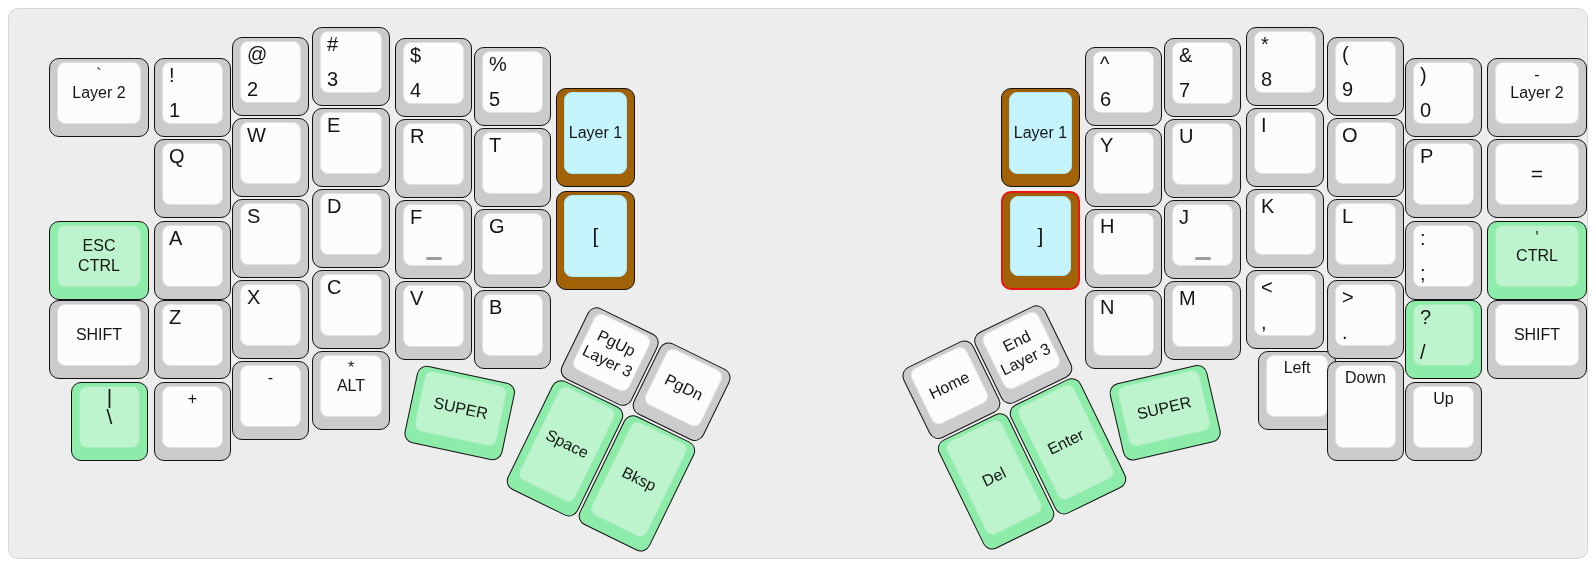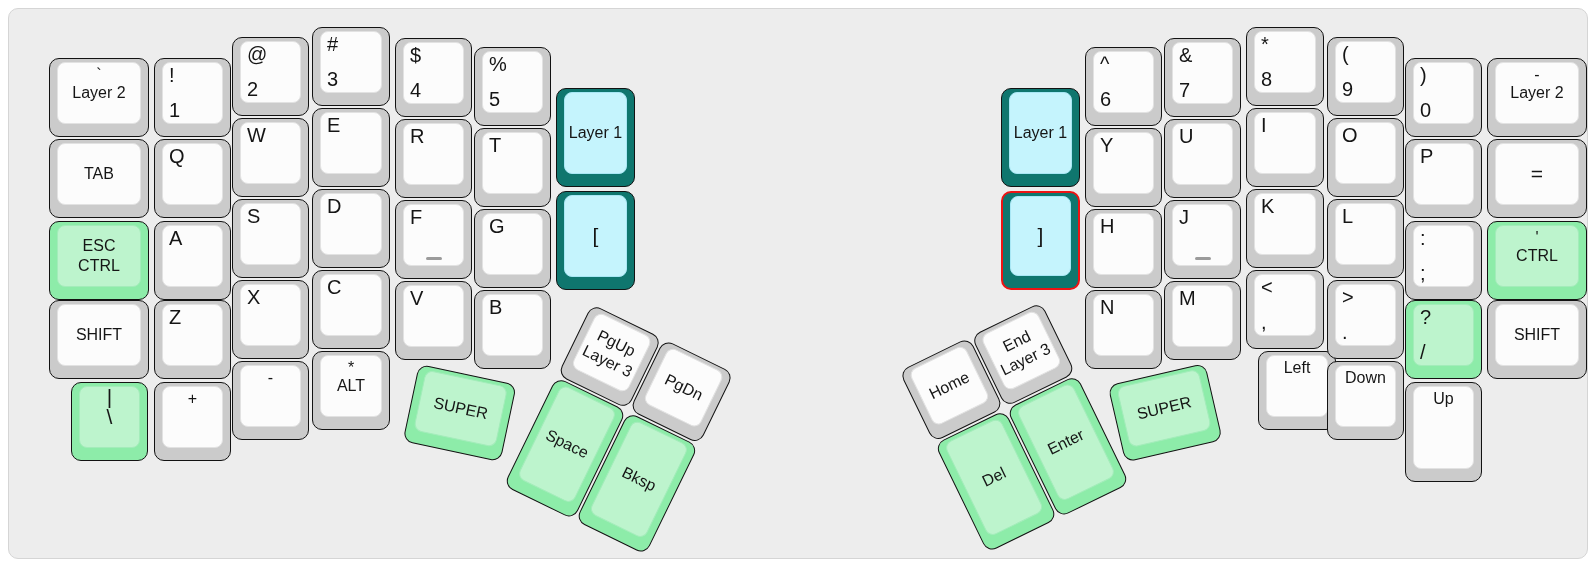--- a/index.html
+++ b/index.html
@@ -4,21 +4,21 @@
 <style>
   html,body{margin:0;padding:0;background:#ffffff;}
   .stage{position:relative;width:1596px;height:567px;background:#ffffff;overflow:hidden;
          font-family:"Liberation Sans",sans-serif;color:#141414;}
   .board{position:absolute;left:8px;top:8px;width:1578px;height:549px;background:#ededed;
          border:1px solid #d5d5d5;border-radius:10px;}
   .cluster{position:absolute;}
   .key{position:absolute;box-sizing:border-box;border:1.5px solid #121212;border-radius:10px;cursor:pointer;}
   .key.gray{background:#cbcbcb;}
   .key.green{background:#8deca9;}
-  .key.blue{background:#0f766e;}
+  .key.blue{background:#a16207;}
   .key.redborder{border-color:#ee1313;border-width:2px;}
   .cap{position:absolute;left:7px;right:7px;top:3px;bottom:12px;border-radius:8px;border:1px solid;}
   .gray .cap{background:#fcfcfc;border-color:#e2e2e2;}
   .green .cap{background:#bdf4cd;border-color:#a3ecba;}
   .blue .cap{background:#c5f4fd;border-color:#a8e7f5;}
   .leg{position:absolute;color:#151515;}
   .leg-tl{top:0;left:6px;font-size:20px;line-height:25px;}
   .leg-bl{bottom:0;left:6px;font-size:20px;line-height:25px;}
   .leg-tc{top:1px;left:0;right:0;text-align:center;font-size:16px;line-height:21px;}
   .leg-c{left:0;right:0;top:0;bottom:0;display:flex;align-items:center;justify-content:center;
@@ -32,25 +32,20 @@
 <body>
 
 <div class="stage">
   <div class="board" id="board">
       <div class="key gray" style="left: 40px; top: 49px; width: 100px; height: 79px;">
         <div class="cap">
           <div class="leg leg-tc">`</div>
           <div class="leg leg-c">Layer 2</div>
         </div>
       </div>
-      <div class="key gray" style="left: 40px; top: 130px; width: 100px; height: 79px;">
-        <div class="cap">
-          <div class="leg leg-c">TAB</div>
-        </div>
-      </div>
       <div class="key green" style="left: 40px; top: 212px; width: 100px; height: 79px;">
         <div class="cap">
           <div class="leg leg-c">ESC
 CTRL</div>
         </div>
       </div>
       <div class="key gray" style="left: 40px; top: 291px; width: 100px; height: 79px;">
         <div class="cap">
           <div class="leg leg-c">SHIFT</div>
         </div>
@@ -293,21 +288,21 @@
         <div class="cap">
           <div class="leg leg-tl">L</div>
         </div>
       </div>
       <div class="key gray" style="left: 1318px; top: 271px; width: 77px; height: 79px;">
         <div class="cap">
           <div class="leg leg-tl">&gt;</div>
           <div class="leg leg-bl">.</div>
         </div>
       </div>
-      <div class="key gray" style="left: 1318px; top: 352px; width: 77px; height: 79px;">
+      <div class="key gray" style="left: 1318px; top: 352px; width: 77px; height: 100px;">
         <div class="cap">
           <div class="leg leg-tc">Down</div>
         </div>
       </div>
       <div class="key gray" style="left: 1396px; top: 49px; width: 77px; height: 79px;">
         <div class="cap">
           <div class="leg leg-tl">)</div>
           <div class="leg leg-bl">0</div>
         </div>
       </div>
@@ -321,21 +316,21 @@
           <div class="leg leg-tl">:</div>
           <div class="leg leg-bl">;</div>
         </div>
       </div>
       <div class="key green" style="left: 1396px; top: 291px; width: 77px; height: 79px;">
         <div class="cap">
           <div class="leg leg-tl">?</div>
           <div class="leg leg-bl">/</div>
         </div>
       </div>
-      <div class="key gray" style="left: 1396px; top: 373px; width: 77px; height: 100px;">
+      <div class="key gray" style="left: 1396px; top: 373px; width: 77px; height: 79px;">
         <div class="cap">
           <div class="leg leg-tc">Up</div>
         </div>
       </div>
       <div class="key gray" style="left: 1478px; top: 49px; width: 100px; height: 79px;">
         <div class="cap">
           <div class="leg leg-tc">-</div>
           <div class="leg leg-c">Layer 2</div>
         </div>
       </div>

